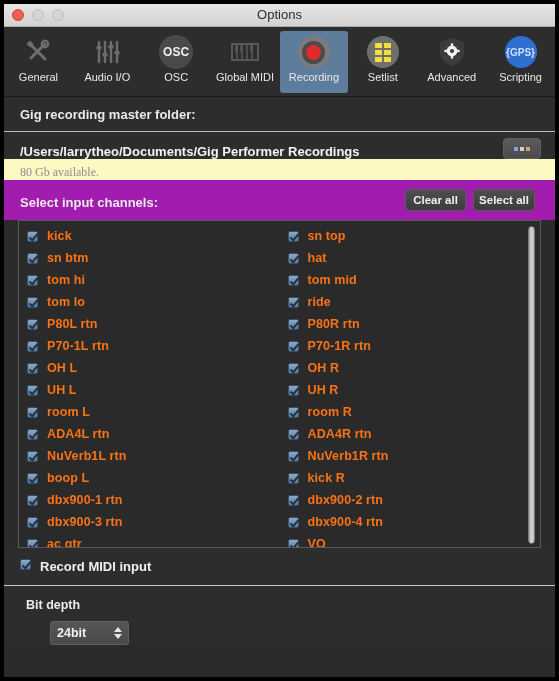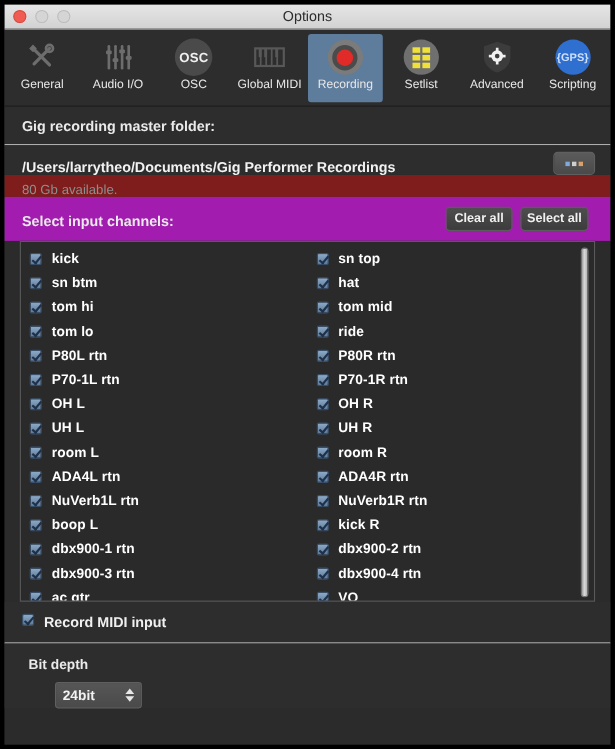--- a/index.html
+++ b/index.html
@@ -146,21 +146,22 @@
   }
   .path-text {
     font-size: 13px;
     color: #f2f2f2;
     font-weight: bold;
   }
   .avail-text {
     font-size: 12px;
     color: #8e8e8e;
     padding: 6px 16px 0 16px;
-    background: #7f1d1d;
+    background: #fef9c3;
+    font-family: Liberation Serif, serif;
   }
   .browse-btn {
     position: absolute;
     right: 14px;
     top: 6px;
     width: 36px;
     height: 19px;
     border-radius: 4px;
     background: linear-gradient(to bottom, #5b5b5b, #4a4a4a);
     border: 1px solid #5f5f5f;
@@ -226,21 +227,21 @@
   .list-col.left  { padding-left: 8px; }
   .list-col.right { padding-left: 8px; }
   .chan-row {
     height: 22px;
     display: flex;
     align-items: center;
     cursor: default;
   }
   .chan-label {
     font-size: 12.5px;
-    color: #ffffff;
+    color: #f97316;
     margin-left: 9px;
     font-weight: bold;
     letter-spacing: 0.1px;
   }
   .cb {
     width: 11px;
     height: 11px;
     border-radius: 2px;
     background: linear-gradient(to bottom, #8ca9c6, #5d7b9b);
     border: 1px solid #39506a;

